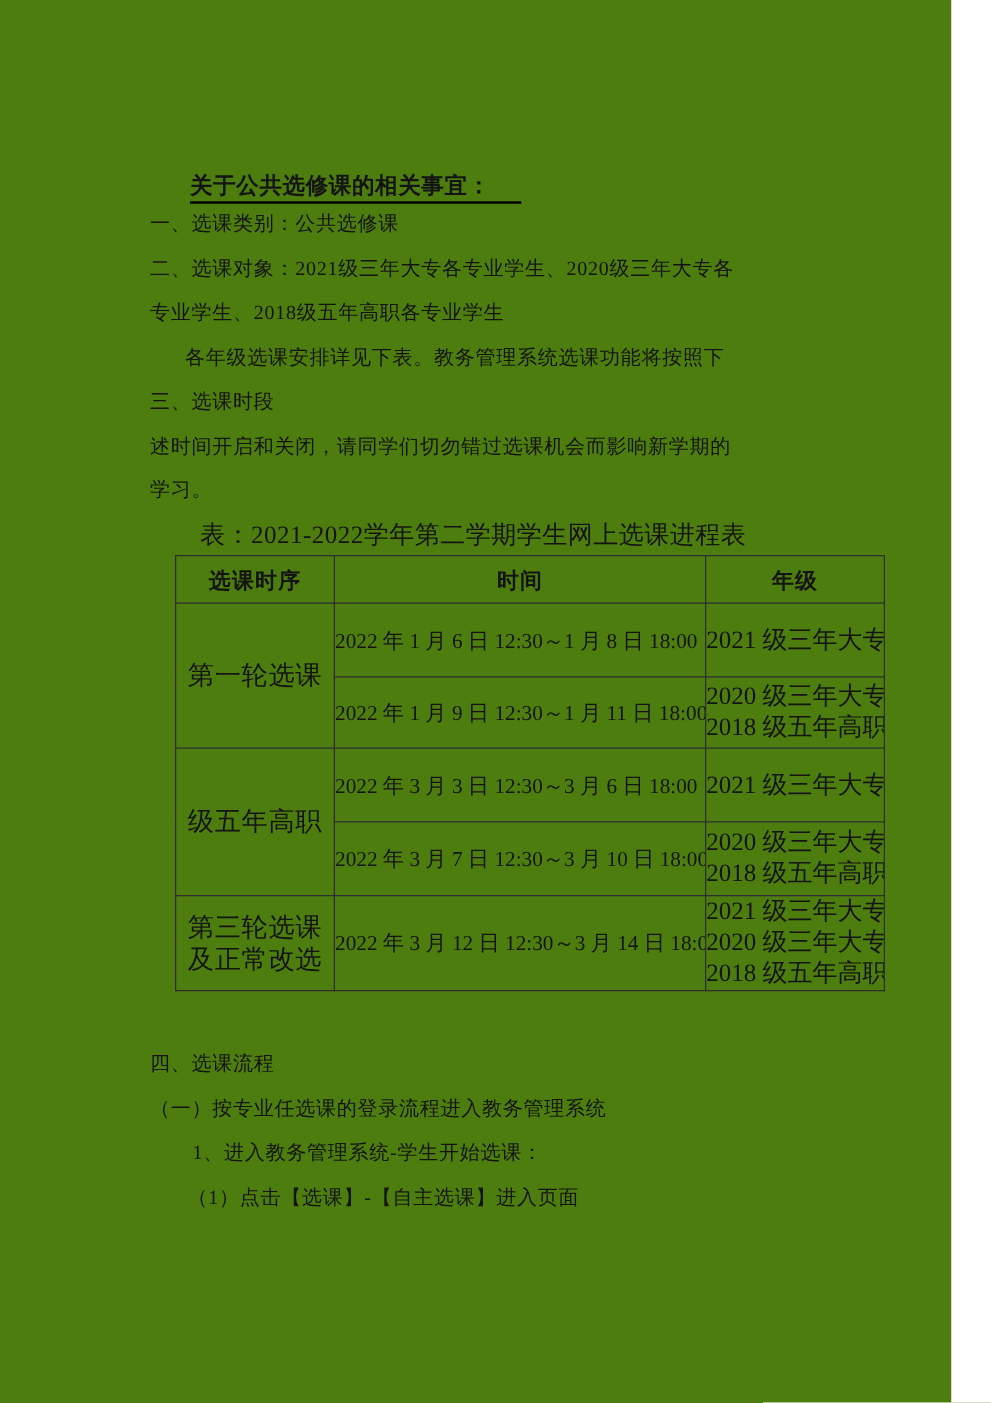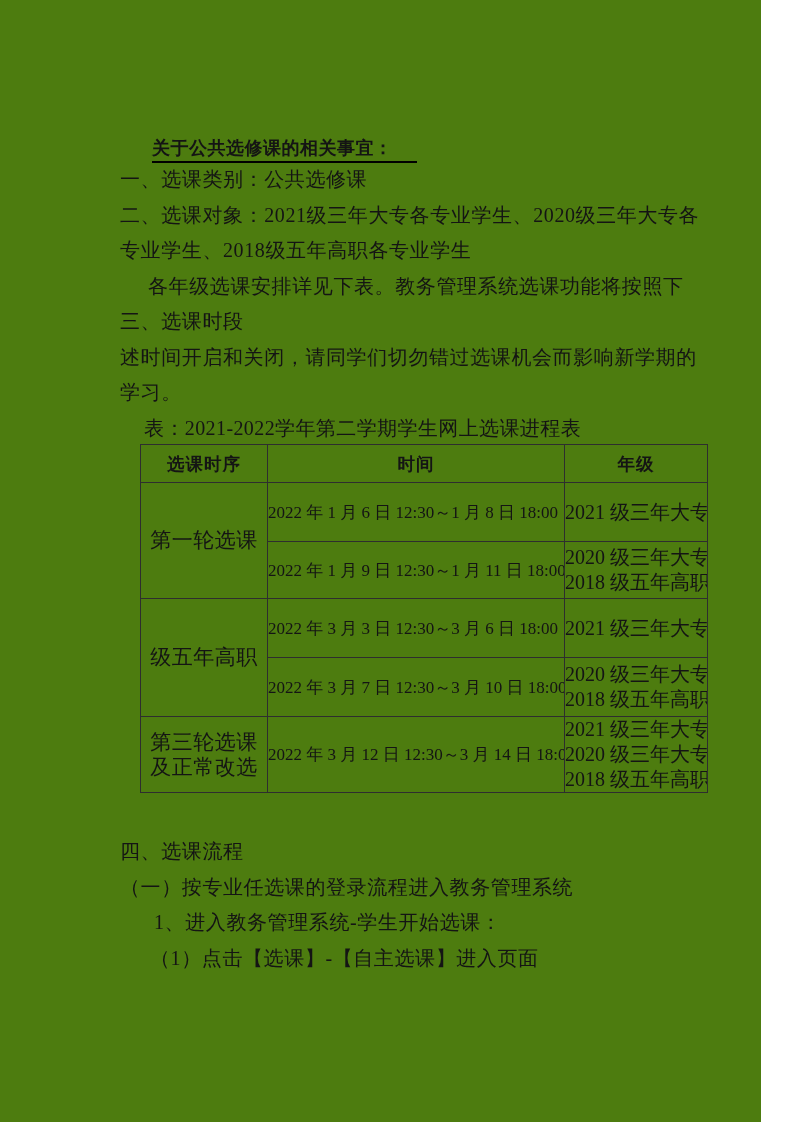--- a/index.html
+++ b/index.html
@@ -34,29 +34,29 @@
   
   #body-top {
     position: absolute;
     left: 120px;
     top: 162px;
     width: 560px;
   }
   .line {
     height: 35.5px;
     line-height: 35.5px;
-    font-size: 20px;
+    font-size: 16px;
     letter-spacing: 0.6px;
     white-space: nowrap;
   }
   .indent { text-indent: 28px; }
   
   #table-caption {
     position: absolute;
-    left: 116px;
+    left: 132px;
     top: 412px;
     height: 32px;
     line-height: 32px;
     font-size: 20px;
     letter-spacing: 0.4px;
     text-indent: 28px;
     white-space: nowrap;
   }
   
   #schedule-table {

